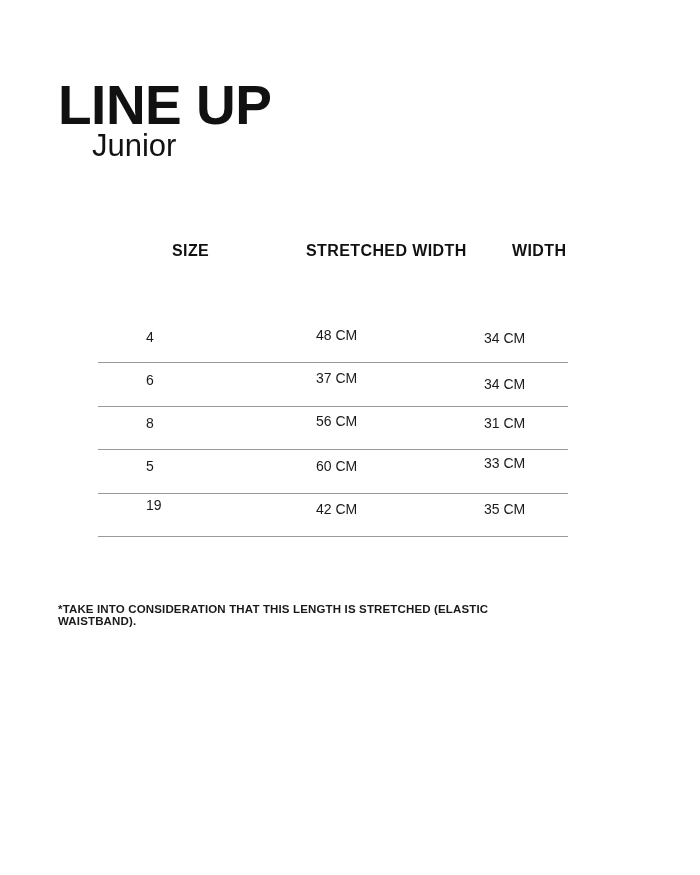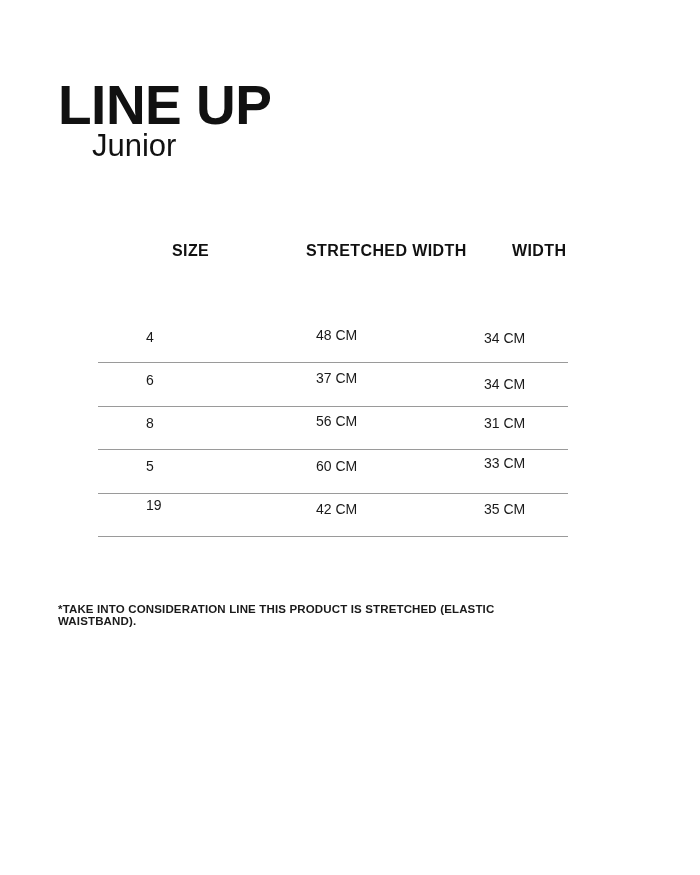--- a/index.html
+++ b/index.html
@@ -147,15 +147,15 @@
         <div class="cell c-size" style="top:4px">19</div>
         <div class="cell c-width" style="top:8px">42 CM</div>
         <div class="cell c-len" style="top:8px">35 CM</div>
         <div class="sep" style="top:43px"></div>
       </div>
 
 
     </div>
   </div>
 
-  <div class="note">*TAKE INTO CONSIDERATION LINE THIS PRODUCT IS STRETCHED (ELASTIC WAISTBAND).</div>
+  <div class="note">*TAKE INTO CONSIDERATION THAT THIS LENGTH IS STRETCHED (ELASTIC WAISTBAND).</div>
 
 </div>
 
 </body></html>

